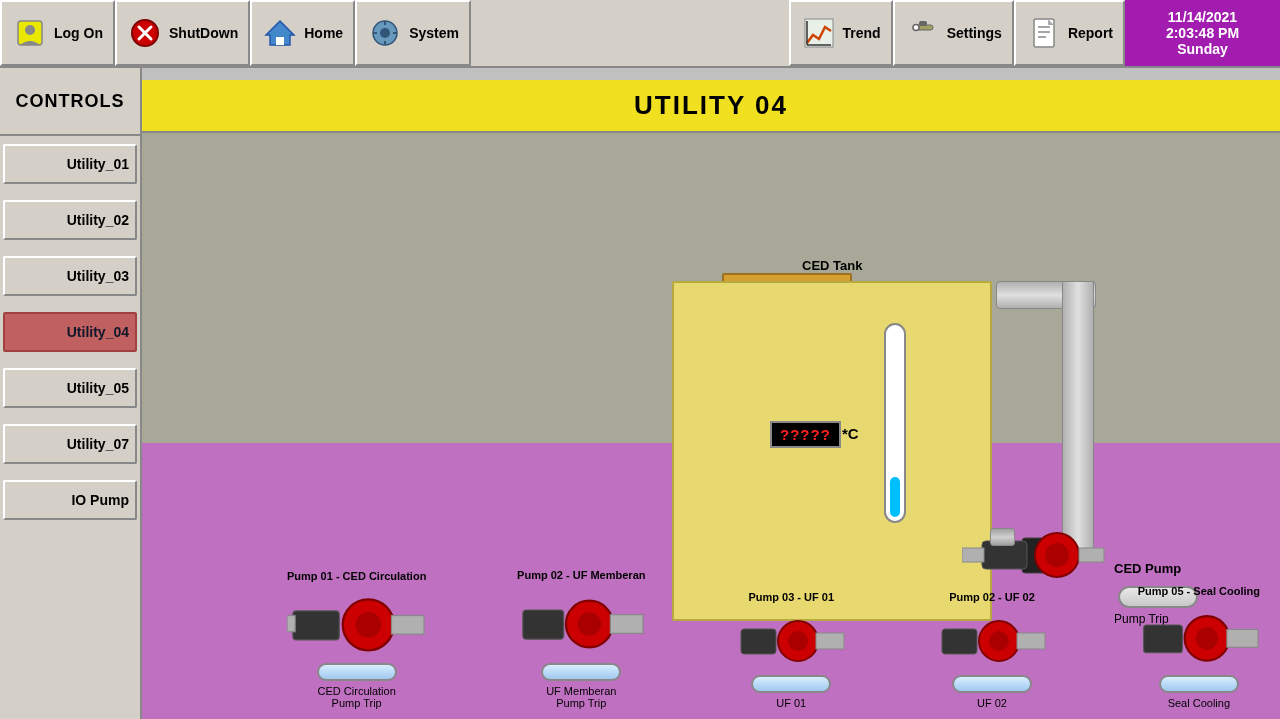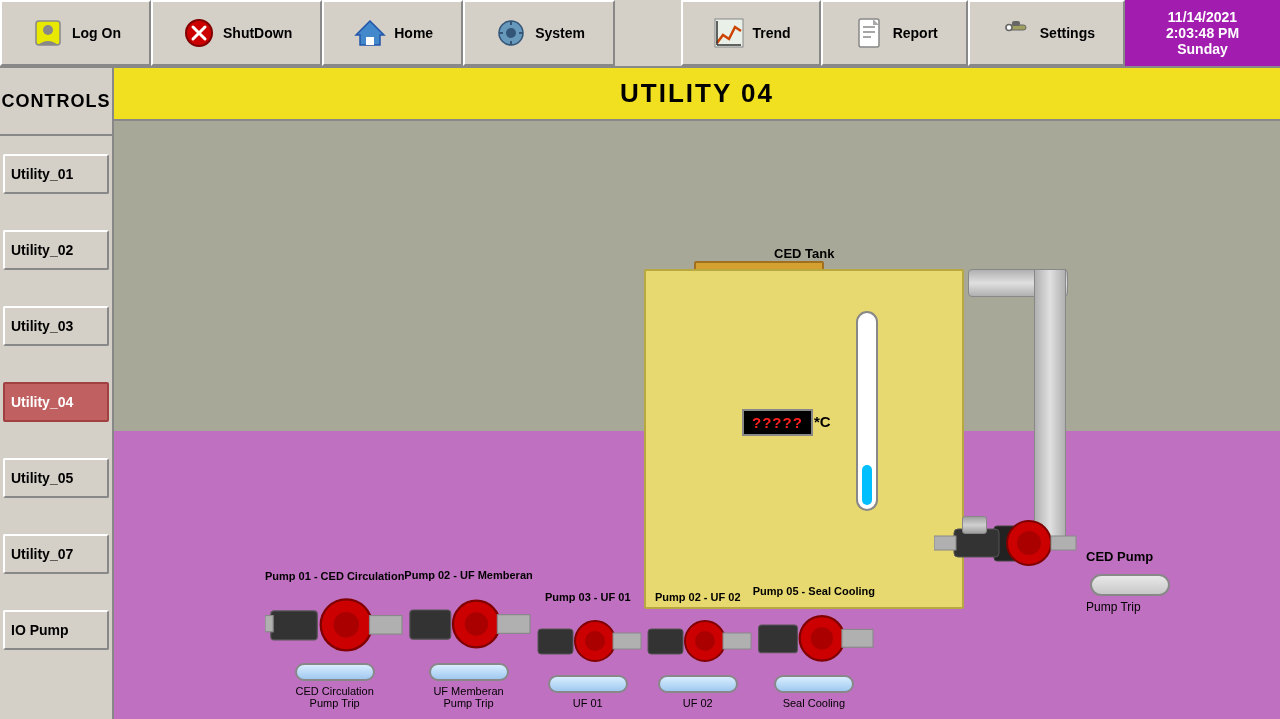--- a/index.html
+++ b/index.html
@@ -11,21 +11,21 @@
       align-items: stretch;
       height: 68px;
       background: #d4d0c8;
       border-bottom: 2px solid #888;
     }
     .toolbar-btn {
       display: flex;
       align-items: center;
       justify-content: center;
       gap: 6px;
-      padding: 0 28px;
+      padding: 0 10px;
       border-right: 2px solid #888;
       border-bottom: 2px solid #888;
       background: #d4d0c8;
       cursor: pointer;
       font-size: 14px;
       font-weight: bold;
       min-width: 100px;
       border-top: 2px solid #fff;
       border-left: 2px solid #fff;
     }
@@ -56,21 +56,21 @@
     }
 
     
     #main {
       display: flex;
       height: 651px;
     }
 
     
     #sidebar {
-      width: 114px;
+      width: 142px;
       background: #d4d0c8;
       border-right: 2px solid #888;
       display: flex;
       flex-direction: column;
     }
     .sidebar-header {
       background: #d4d0c8;
       padding: 10px 4px;
       font-size: 18px;
       font-weight: bold;
@@ -82,39 +82,40 @@
       display: flex;
       align-items: center;
       justify-content: center;
     }
     .sidebar-item {
       border: 2px solid #888;
       border-top: 2px solid #fff;
       border-left: 2px solid #fff;
       background: #d4d0c8;
       padding: 10px 6px;
-      text-align: left;
+      text-align: right;
       font-size: 14px;
       font-weight: bold;
       cursor: pointer;
-      margin: 18px 3px;
+      margin: 8px 3px;
       border-radius: 2px;
     }
     .sidebar-item.active {
       background: #c06060;
-      color: #ffffff;
+      color: #0f172a;
       border-color: #a04040;
     }
 
     
     #content {
       flex: 1;
       display: flex;
       flex-direction: column;
       overflow: hidden;
+      margin-top: 12px;
     }
 
     
     .page-title-bar {
       background: #f0e020;
       text-align: center;
       font-size: 26px;
       font-weight: bold;
       padding: 10px 0;
       border-bottom: 2px solid #888;
@@ -261,23 +262,24 @@
       top: 479px;
       left: 972px;
       font-size: 12px;
       color: #000;
     }
 
     
     .bottom-pumps {
       position: absolute;
       bottom: 10px;
-      left: 151px;
+      left: 145px;
       right: 20px;
       display: flex;
+      justify-content: space-between;
       align-items: flex-end;
     }
     .pump-station {
       display: flex;
       flex-direction: column;
       align-items: center;
       gap: 4px;
     }
     .pump-station-label {
       font-size: 11px;
@@ -358,38 +360,38 @@
           <polyline points="4,26 10,18 16,22 22,10 28,14" fill="none" stroke="#cc4400" stroke-width="2.5"></polyline>
           <polyline points="4,28 28,28" stroke="#333" stroke-width="1.5"></polyline>
           <polyline points="4,4 4,28" stroke="#333" stroke-width="1.5"></polyline>
         </svg>
       </div>
       <span>Trend</span>
     </div>
     <div class="toolbar-btn">
       <div class="toolbar-icon">
         <svg width="32" height="32" viewBox="0 0 32 32">
+          <rect x="6" y="8" width="20" height="5" rx="2.5" fill="#a0a060" stroke="#666"></rect>
+          <rect x="12" y="4" width="8" height="5" rx="2" fill="#666"></rect>
+          <circle cx="9" cy="10.5" r="3" fill="#fff" stroke="#666" stroke-width="1.5"></circle>
+        </svg>
+      </div>
+      <span>Settings</span>
+    </div>
+    <div class="toolbar-btn">
+      <div class="toolbar-icon">
+        <svg width="32" height="32" viewBox="0 0 32 32">
           <rect x="6" y="2" width="20" height="28" rx="2" fill="#fff" stroke="#888" stroke-width="1.5"></rect>
           <line x1="10" y1="10" x2="22" y2="10" stroke="#888" stroke-width="1.5"></line>
           <line x1="10" y1="15" x2="22" y2="15" stroke="#888" stroke-width="1.5"></line>
           <line x1="10" y1="20" x2="18" y2="20" stroke="#888" stroke-width="1.5"></line>
           <polygon points="20,2 26,8 20,8" fill="#aaa"></polygon>
         </svg>
       </div>
       <span>Report</span>
-    </div>
-    <div class="toolbar-btn">
-      <div class="toolbar-icon">
-        <svg width="32" height="32" viewBox="0 0 32 32">
-          <rect x="6" y="8" width="20" height="5" rx="2.5" fill="#a0a060" stroke="#666"></rect>
-          <rect x="12" y="4" width="8" height="5" rx="2" fill="#666"></rect>
-          <circle cx="9" cy="10.5" r="3" fill="#fff" stroke="#666" stroke-width="1.5"></circle>
-        </svg>
-      </div>
-      <span>Settings</span>
     </div>
     <div class="toolbar-datetime">
       <span>11/14/2021</span>
       <span>2:03:48 PM</span>
       <span>Sunday</span>
     </div>
   </div>
 </div>
 
 <div id="main">

